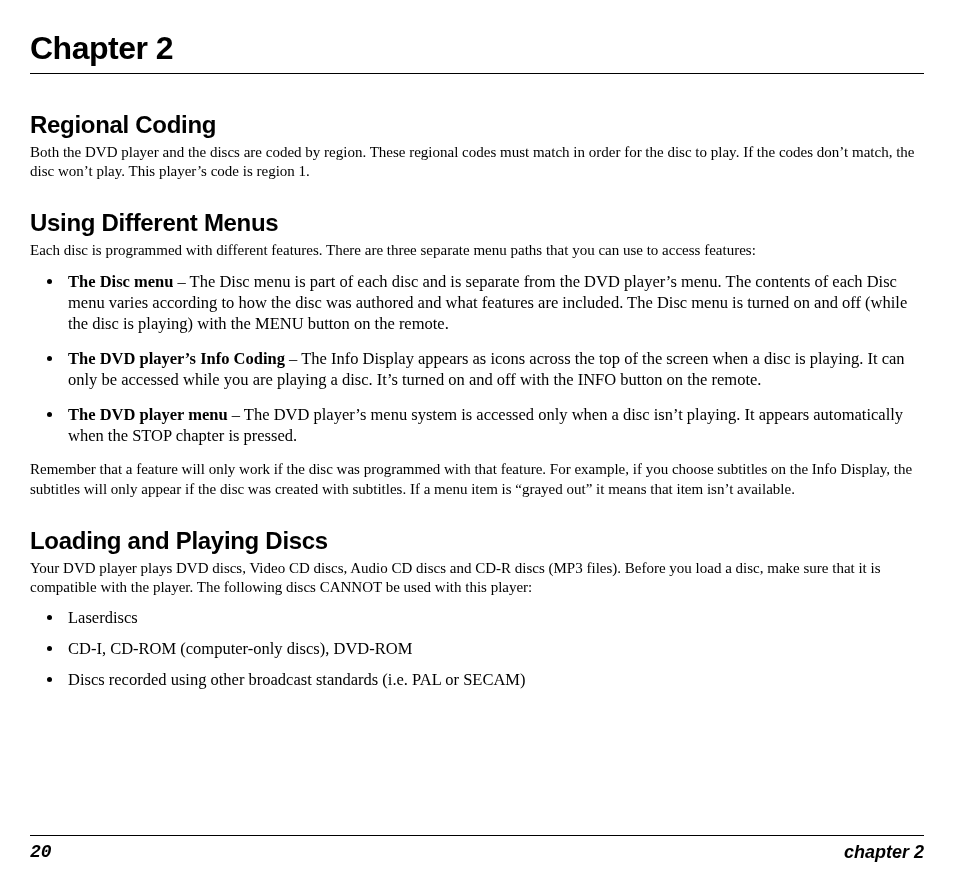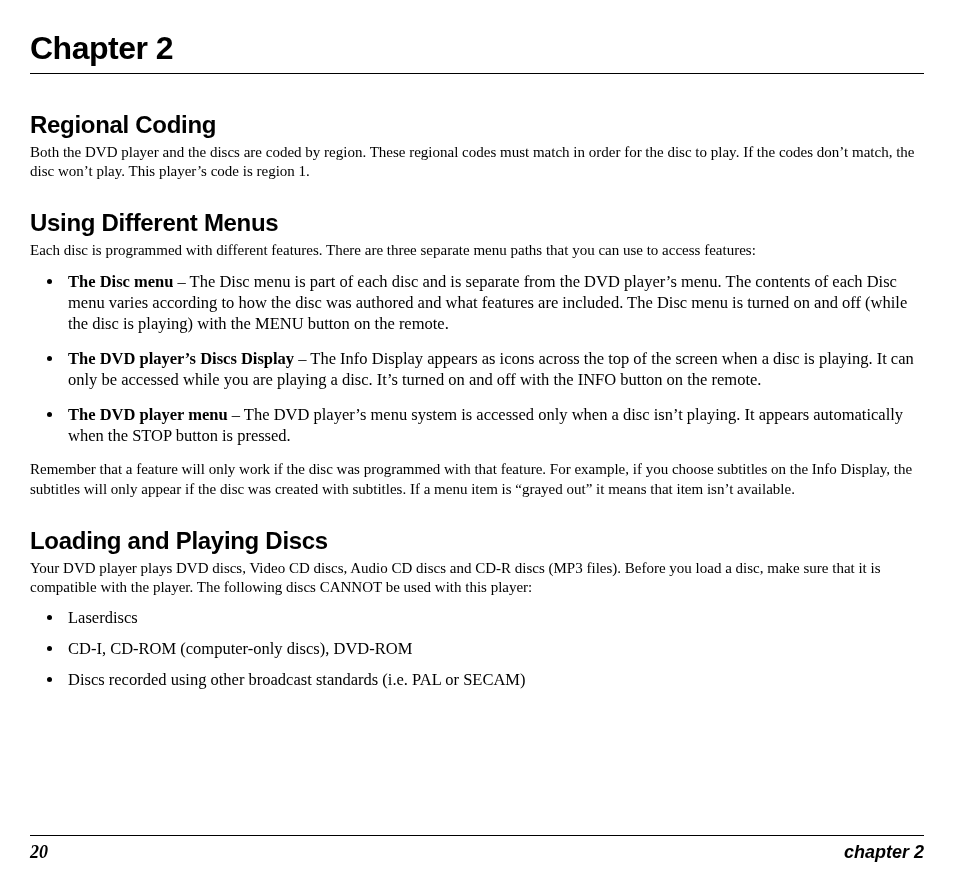--- a/index.html
+++ b/index.html
@@ -59,21 +59,21 @@
     left: 30px;
     right: 30px;
     bottom: 30px;
     border-top: 1.5px solid #000;
     padding-top: 6px;
     display: flex;
     justify-content: space-between;
     font-family: Garamond, 'Times New Roman', serif;
   }
   .page-num {
-    font-family: Liberation Serif, serif;
+    font-family: Liberation Mono, monospace;
     font-size: 18px;
     font-weight: bold;
     font-style: italic;
   }
   .chapter-ref {
     font-family: Arial, sans-serif;
     font-size: 18px;
     font-weight: bold;
     font-style: italic;
   }
@@ -86,24 +86,24 @@
 <h2 class="section-heading first">Regional Coding</h2>
 <p>Both the DVD player and the discs are coded by region. These regional codes must match in order for the disc to play. If the codes don’t match, the disc won’t play. This player’s code is region 1.</p>
 
 <h2 class="section-heading">Using Different Menus</h2>
 <p>Each disc is programmed with different features. There are three separate menu paths that you can use to access features:</p>
 <ul>
   <li>
     <span class="bullet-head">The Disc menu</span><span> – The Disc menu is part of each disc and is separate from the DVD player’s menu. The contents of each Disc menu varies according to how the disc was authored and what features are included. The Disc menu is turned on and off (while the disc is playing) with the MENU button on the remote.</span>
   </li>
   <li>
-    <span class="bullet-head">The DVD player’s Discs Display</span><span> – The Info Display appears as icons across the top of the screen when a disc is playing. It can only be accessed while you are playing a disc. It’s turned on and off with the INFO button on the remote.</span>
+    <span class="bullet-head">The DVD player’s Info Coding</span><span> – The Info Display appears as icons across the top of the screen when a disc is playing. It can only be accessed while you are playing a disc. It’s turned on and off with the INFO button on the remote.</span>
   </li>
   <li>
-    <span class="bullet-head">The DVD player menu</span><span> – The DVD player’s menu system is accessed only when a disc isn’t playing. It appears automatically when the STOP button is pressed.</span>
+    <span class="bullet-head">The DVD player menu</span><span> – The DVD player’s menu system is accessed only when a disc isn’t playing. It appears automatically when the STOP chapter is pressed.</span>
   </li>
 </ul>
 <p>Remember that a feature will only work if the disc was programmed with that feature. For example, if you choose subtitles on the Info Display, the subtitles will only appear if the disc was created with subtitles. If a menu item is “grayed out” it means that item isn’t available.</p>
 
 <h2 class="section-heading">Loading and Playing Discs</h2>
 <p>Your DVD player plays DVD discs, Video CD discs, Audio CD discs and CD-R discs (MP3 files). Before you load a disc, make sure that it is compatible with the player. The following discs CANNOT be used with this player:</p>
 <ul>
   <li class="tight">Laserdiscs</li>
   <li class="tight">CD-I, CD-ROM (computer-only discs), DVD-ROM</li>
   <li class="tight">Discs recorded using other broadcast standards (i.e. PAL or SECAM)</li>

